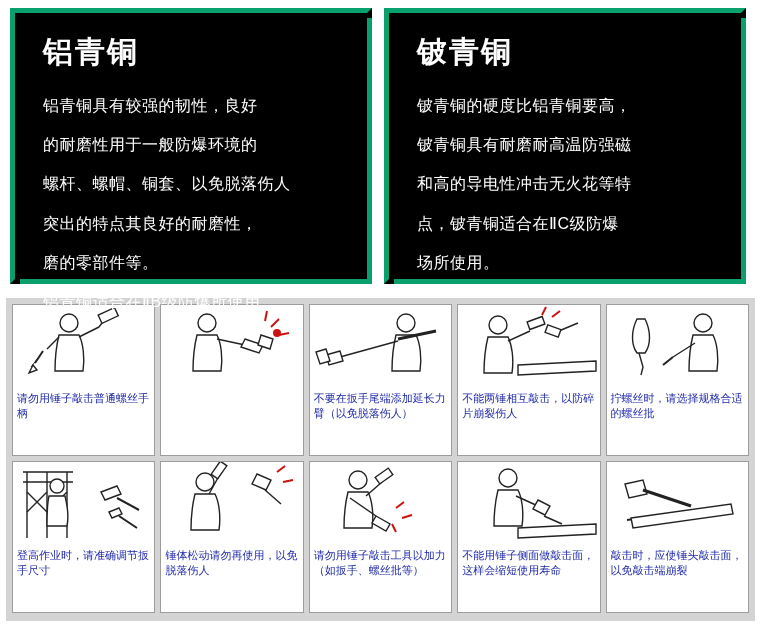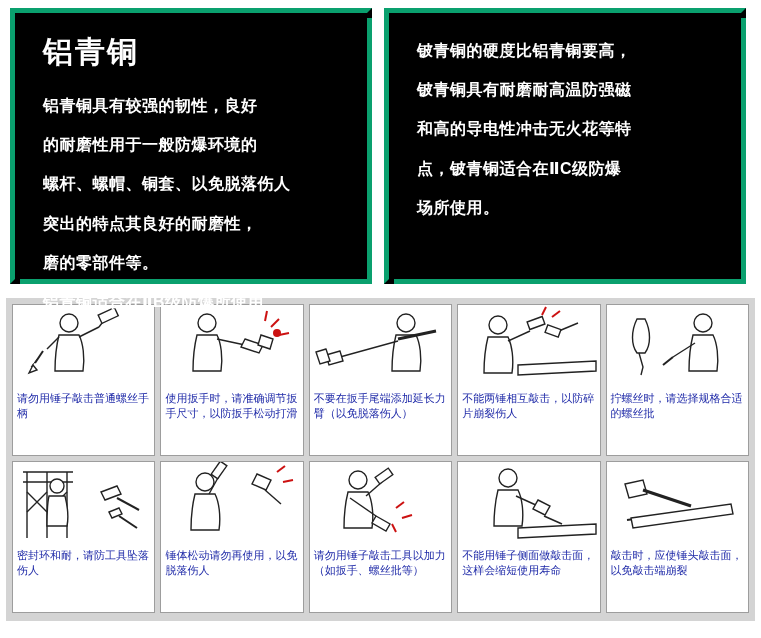--- a/index.html
+++ b/index.html
@@ -64,21 +64,20 @@
     margin: 0 0 22px 0;
     line-height: 1.1;
   }
   .panel-body p {
     color: #ffffff;
     font-size: 16px;
     line-height: 1.95;
     margin: 0;
     letter-spacing: 0.5px;
     text-indent: 0;
-    font-weight: bold;
   }
   .panel-body p + p { margin-top: 8px; }
 
   
   .grid-wrap {
     margin: 14px 6px 0 6px;
     background: #d4d4d4;
     padding: 6px 6px 8px 6px;
     box-sizing: border-box;
   }
@@ -126,20 +125,21 @@
           <p>螺杆、螺帽、铜套、以免脱落伤人</p>
           <p>突出的特点其良好的耐磨性，</p>
           <p>磨的零部件等。</p>
           <p>铝青铜适合在ⅡB级防爆所使用。</p>
         </div>
       </div>
     </div>
 
     <div class="panel">
       <div class="panel-inner">
+        <h1 class="panel-title">铍青铜</h1>
         <div class="panel-body">
           <p>铍青铜的硬度比铝青铜要高，</p>
           <p>铍青铜具有耐磨耐高温防强磁</p>
           <p>和高的导电性冲击无火花等特</p>
           <p>点，铍青铜适合在ⅡC级防爆</p>
           <p>场所使用。</p>
         </div>
       </div>
     </div>
 
@@ -177,21 +177,20 @@
               <path d="M100 30 l12 4 l-3 10 l-12 -4 z" fill="#fff"></path>
               <g stroke="#c11" stroke-width="2">
                 <path d="M110 22 l8 -8"></path>
                 <path d="M118 30 l10 -2"></path>
                 <path d="M104 16 l2 -10"></path>
               </g>
               <circle cx="116" cy="28" r="4" fill="#c11" stroke="none"></circle>
             </g>
           </svg>
         </div>
-        <div class="caption">使用扳手时，请准确调节扳手尺寸，以防扳手松动打滑</div>
       </div>
 
       <div class="cell">
         <div class="art">
           <svg viewBox="0 0 146 84" width="146" height="84">
             <g fill="none" stroke="#222" stroke-width="1.4">
               <circle cx="96" cy="18" r="9" fill="#fff"></circle>
               <path d="M86 30 C84 38 82 52 82 66 L110 66 C112 52 110 38 106 30 Z" fill="#fff"></path>
               <path d="M88 36 L30 52"></path>
               <path d="M30 46 l-14 4 l3 10 l14 -4 z" fill="#fff"></path>
@@ -249,21 +248,21 @@
               <path d="M14 30 L34 50 M34 30 L14 50 M34 50 L54 30"></path>
               <circle cx="44" cy="24" r="7" fill="#fff"></circle>
               <path d="M36 34 C34 42 34 54 34 64 L54 64 C56 54 54 42 52 34 Z" fill="#fff"></path>
               <path d="M88 30 l16 -6 l4 8 l-16 6 z" fill="#fff"></path>
               <path d="M104 36 L126 48" stroke-width="2"></path>
               <path d="M96 50 l10 -4 l3 6 l-10 4 z" fill="#fff"></path>
               <path d="M106 54 L124 66" stroke-width="2"></path>
             </g>
           </svg>
         </div>
-        <div class="caption">密封环和耐，请防工具坠落伤人</div>
+        <div class="caption">登高作业时，请准确调节扳手尺寸</div>
       </div>
 
       <div class="cell">
         <div class="art">
           <svg viewBox="0 0 146 84" width="146" height="84">
             <g fill="none" stroke="#222" stroke-width="1.4">
               <circle cx="44" cy="20" r="9" fill="#fff"></circle>
               <path d="M34 32 C32 40 30 54 30 68 L58 68 C60 54 58 40 54 32 Z" fill="#fff"></path>
               <path d="M48 32 L58 14"></path>
               <rect x="50" y="4" width="16" height="8" transform="rotate(-55 58 8)" fill="#fff"></rect>

